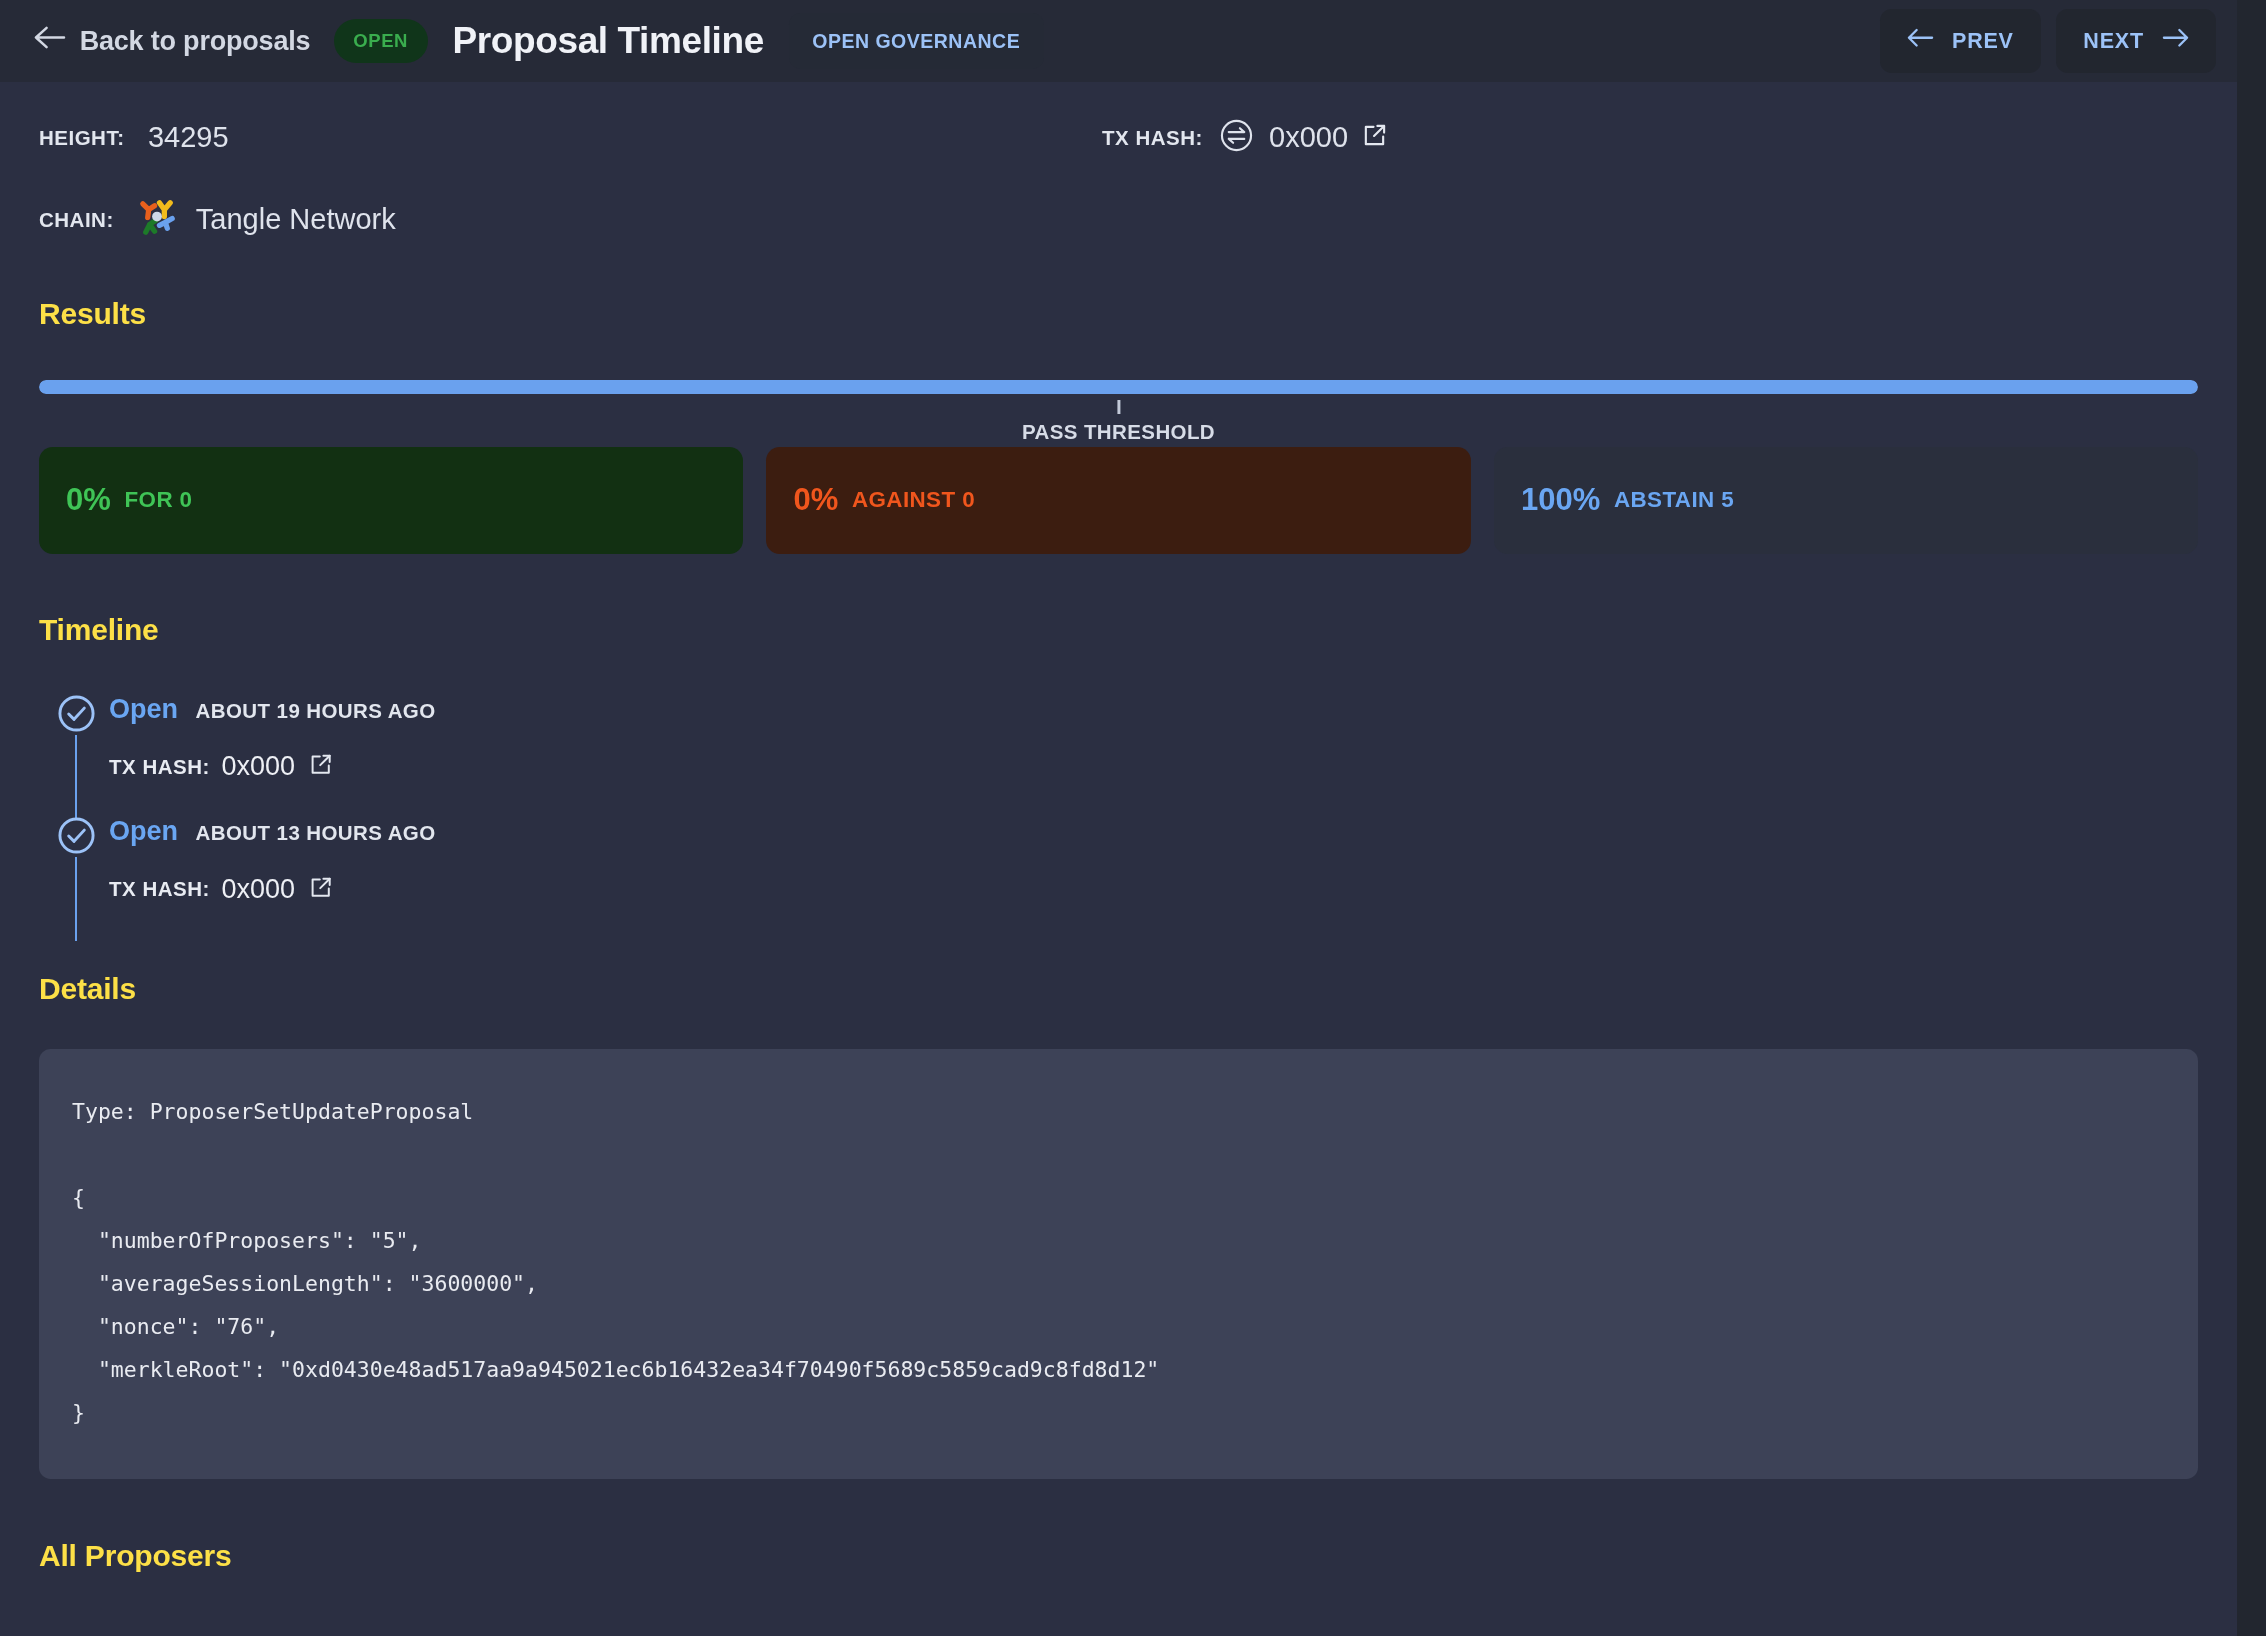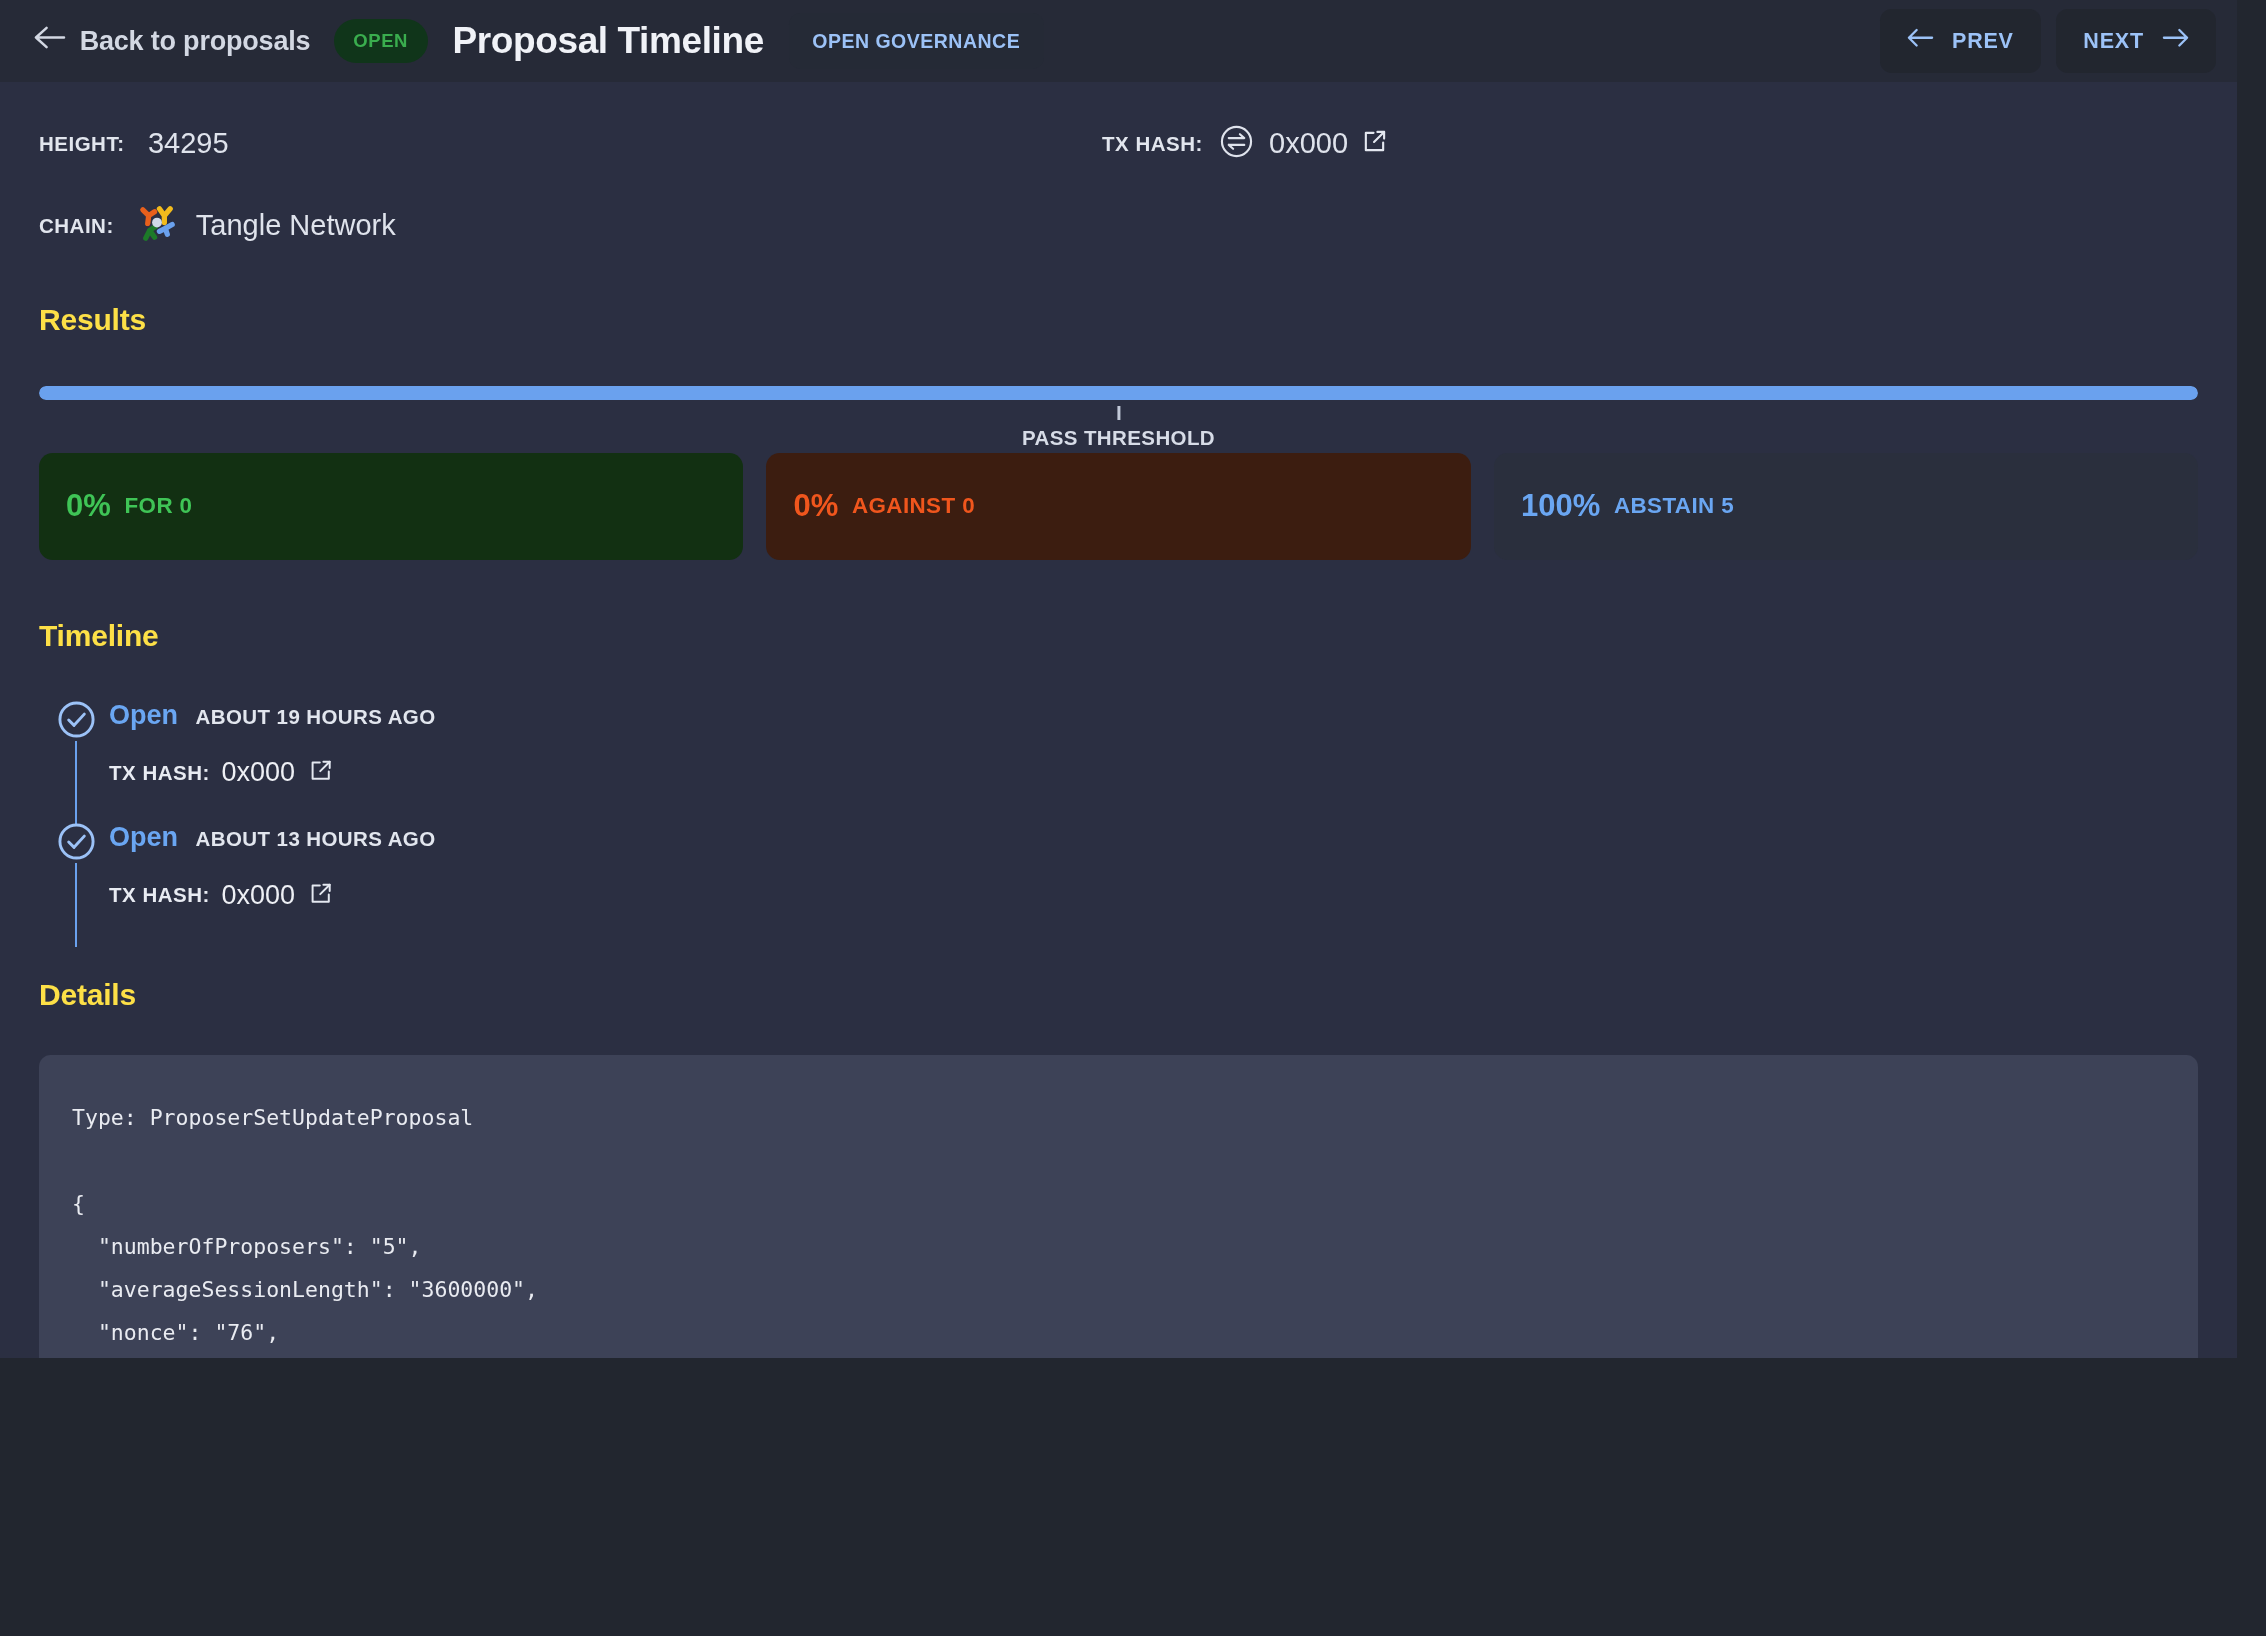--- a/index.html
+++ b/index.html
@@ -8,21 +8,21 @@
     width: 2266px;
     height: 1636px;
     background: #22262f;
     font-family: "Liberation Sans", sans-serif;
     overflow: hidden;
   }
 
   #page {
     position: relative;
     width: 2266px;
-    height: 1358px;
+    height: 1636px;
     background: #2b2f42;
     overflow: hidden;
   }
 
   
   #right-gutter {
     position: absolute;
     top: 0; right: 0;
     width: 29px; height: 1636px;
     background: #22262f;
@@ -102,21 +102,21 @@
     border: none;
     cursor: pointer;
     font-family: "Liberation Sans", sans-serif;
     white-space: nowrap;
   }
   .nav-btn + .nav-btn { margin-left: 15.6px; }
 
   
   #content {
     position: absolute;
-    top: 90px; left: 0;
+    top: 84px; left: 0;
     width: 2237px;
     padding: 0 39px;
   }
 
   .meta-row {
     display: flex;
     align-items: center;
     margin-top: 33px;
     height: 41px;
   }

